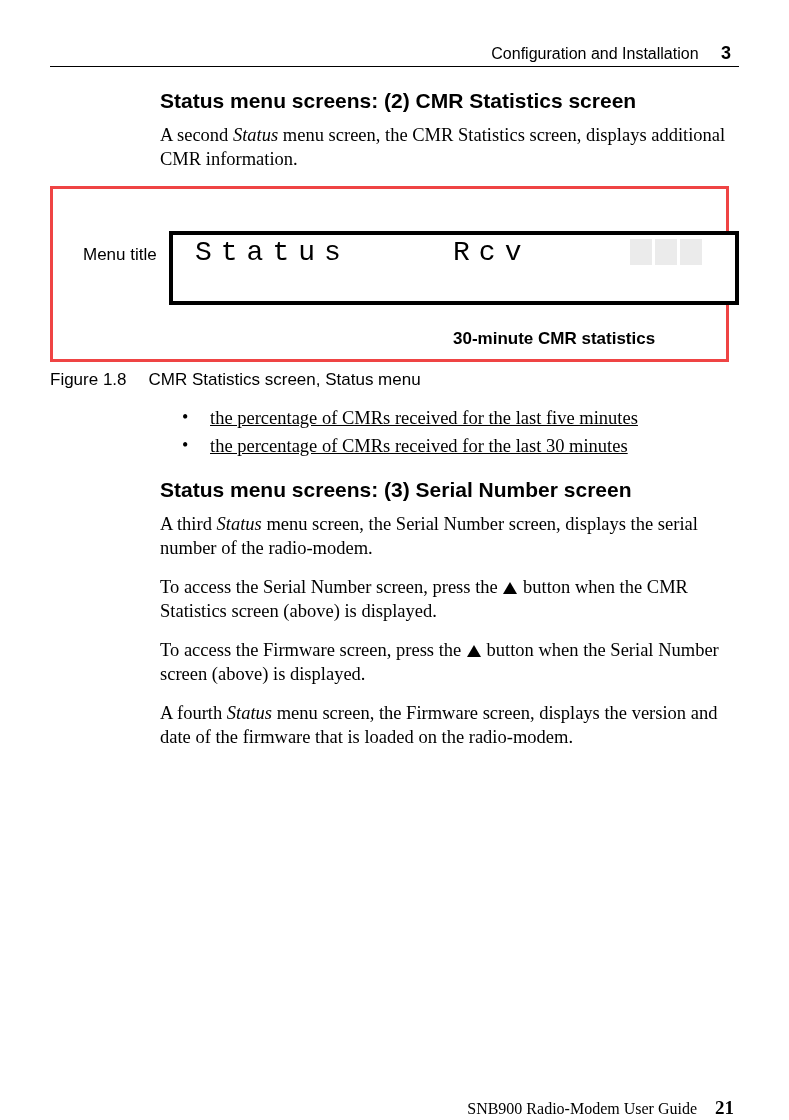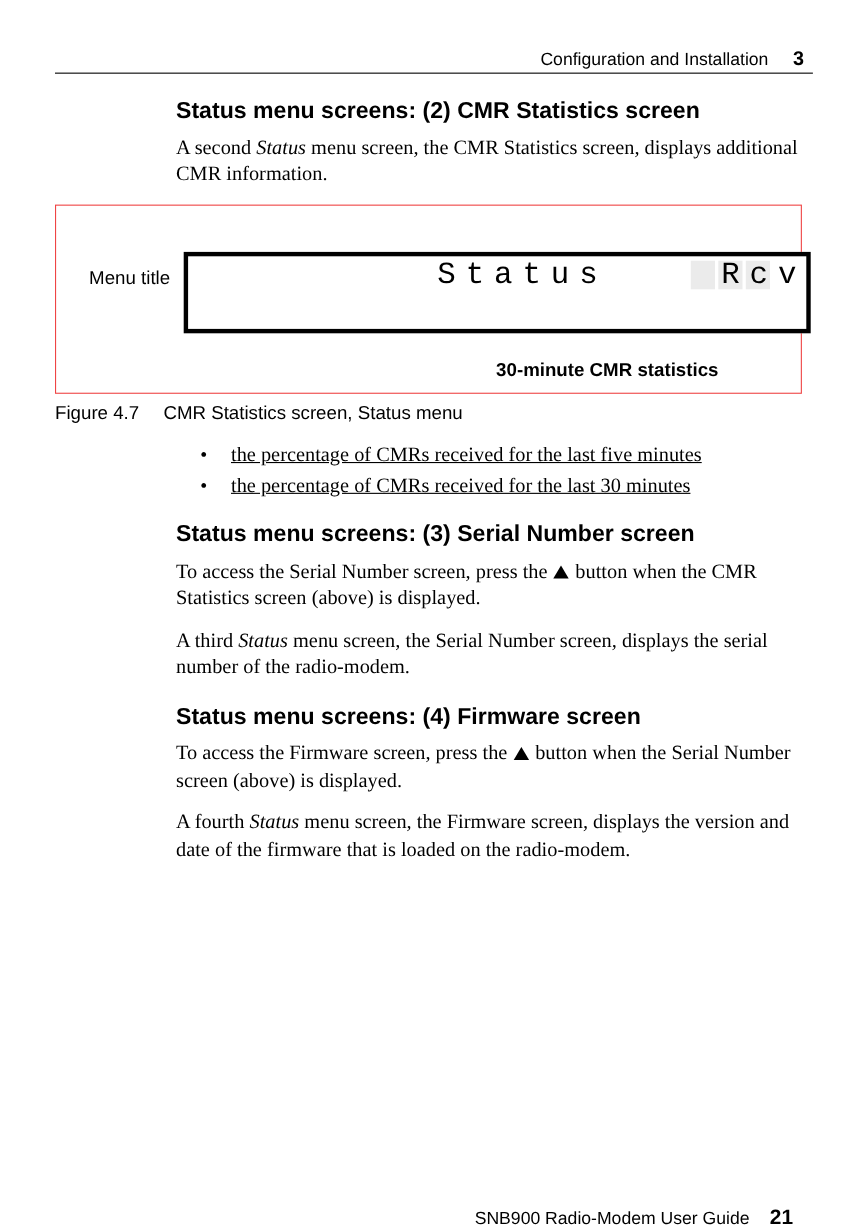--- a/index.html
+++ b/index.html
@@ -65,24 +65,23 @@
     vertical-align: -1px;
     margin: 0 1px;
   }
   
   .figure-wrap {
     margin-left: 0;
     margin-right: 10px;
     margin-top: 6px;
   }
   .figure-box {
-    border: 1px solid #ef4444;
+    border: 3px solid #ef4444;
     height: 170px;
     position: relative;
-    text-align: right;
   }
   .menu-title-label {
     position: absolute;
     left: 30px;
     top: 56px;
     font-family: Arial, Helvetica, sans-serif;
     font-size: 17px;
     font-weight: 400;
   }
   .lcd {
@@ -90,21 +89,21 @@
     left: 116px;
     top: 42px;
     width: 570px;
     height: 74px;
     border: 4px solid #000;
     box-sizing: border-box;
     background: #fff;
     font-family: "Courier New", Courier, monospace;
     font-size: 28px;
     letter-spacing: 9px;
-    padding-left: 10px;
+    padding-left: 22px;
   }
   .lcd .row { white-space: pre; height: 33px; line-height: 35px;}
   .lcd-blocks {
     position: absolute;
     right: 8px;
     top: 4px;
     display: flex;
     gap: 3px;
   }
   .lcd-blocks span {
@@ -146,22 +145,22 @@
     content: "•";
     position: absolute;
     left: 0;
     top: 0;
     font-size: 18px;
   }
   
   .footer {
     position: absolute;
     bottom: 24px;
-    right: 68px;
-    font-family: Liberation Sans, sans-serif;
+    right: 55px;
+    font-family: Liberation Serif, serif;
     font-size: 16px;
   }
   .footer b {
     font-weight: 700;
     font-size: 19px;
     margin-left: 14px;
   }
 </style>
 </head>
 <body>
@@ -189,39 +188,38 @@
           <span></span>
             <span></span>
             <span></span>
             <span></span>
         </div>
         <div class="row">Status    Rcv</div>
       </div>
       <div class="fig-callout right">30-minute CMR statistics</div>
     </div>
     <div class="figure-caption">
-      <span class="fignum">Figure 4.7</span><span>CMR Statistics screen, Status menu</span>
+      <span class="fignum">Figure 1.8</span><span>CMR Statistics screen, Status menu</span>
     </div>
   </div>
 
   <div class="body-col">
     <ul class="bullets">
       <li>the percentage of CMRs received for the last five minutes</li>
       <li>the percentage of CMRs received for the last 30 minutes</li>
     </ul>
 
     <h2 class="section">Status menu screens: (3) Serial Number screen</h2>
     <p>
+      <span>A third </span><span class="status-italic">Status</span><span> menu screen, the Serial Number screen, displays the serial number of the radio-modem.</span>
+    </p>
+    <p>
       <span>To access the Serial Number screen, press the </span><span class="tri"></span><span> button when the CMR Statistics screen (above) is displayed.</span>
     </p>
-    <p>
-      <span>A third </span><span class="status-italic">Status</span><span> menu screen, the Serial Number screen, displays the serial number of the radio-modem.</span>
-    </p>
-
-    <h2 class="section">Status menu screens: (4) Firmware screen</h2>
+
     <p>
       <span>To access the Firmware screen, press the </span><span class="tri"></span><span> button when the Serial Number screen (above) is displayed.</span>
     </p>
     <p>
       <span>A fourth </span><span class="status-italic">Status</span><span> menu screen, the Firmware screen, displays the version and date of the firmware that is loaded on the radio-modem.</span>
     </p>
   </div>
 
   <div class="footer">
     <span>SNB900 Radio-Modem User Guide</span>

